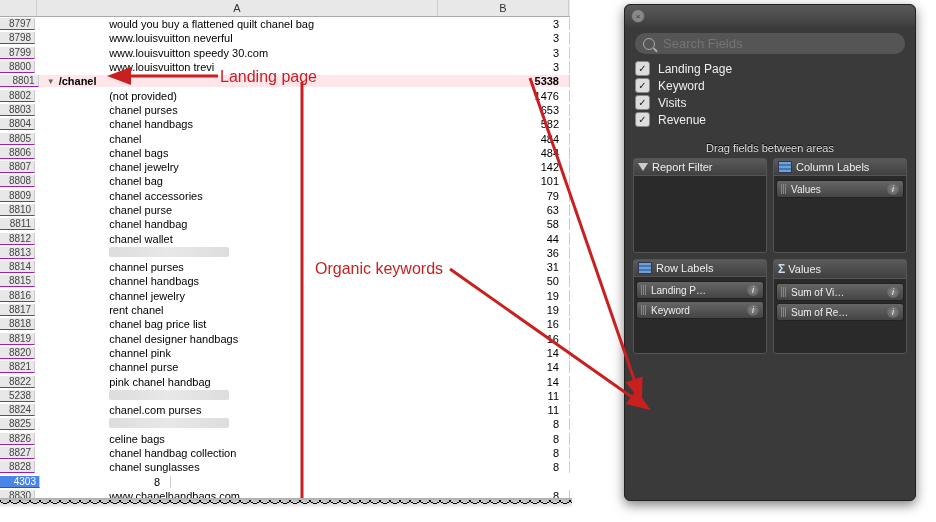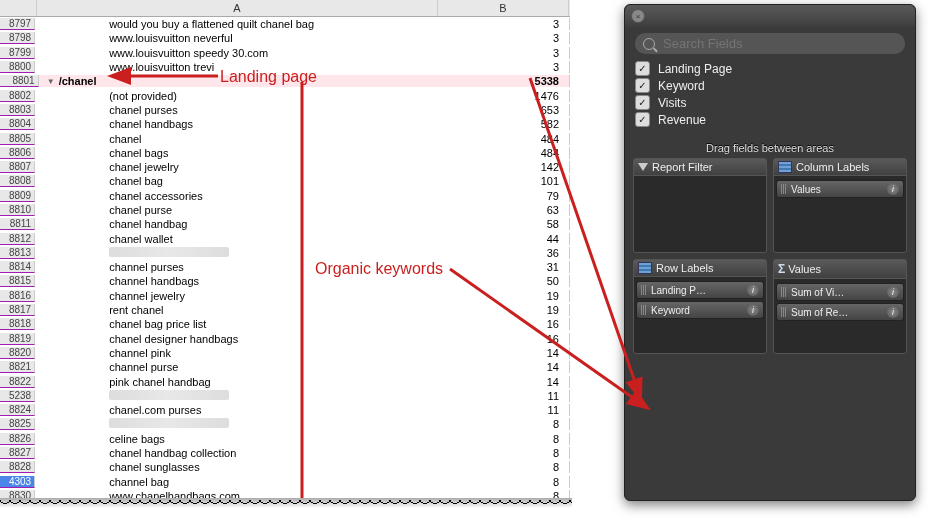--- a/index.html
+++ b/index.html
@@ -452,21 +452,20 @@
         <div class="cell-a">chanel handbag collection</div>
         <div class="cell-b">8</div>
       </div>
       <div class="row">
         <div class="rownum">8828</div>
         <div class="cell-a">chanel sunglasses</div>
         <div class="cell-b">8</div>
       </div>
       <div class="row">
         <div class="rownum sel">4303</div>
-        <div class="cell-a">channel bag</div>
         <div class="cell-b">8</div>
       </div>
       <div class="row">
         <div class="rownum">8830</div>
         <div class="cell-a">www.chanelhandbags.com</div>
         <div class="cell-b">8</div>
       </div>
       <div class="row">
         <div class="rownum">8831</div>
         <div class="cell-a">www.chanelhandbags.org</div>

